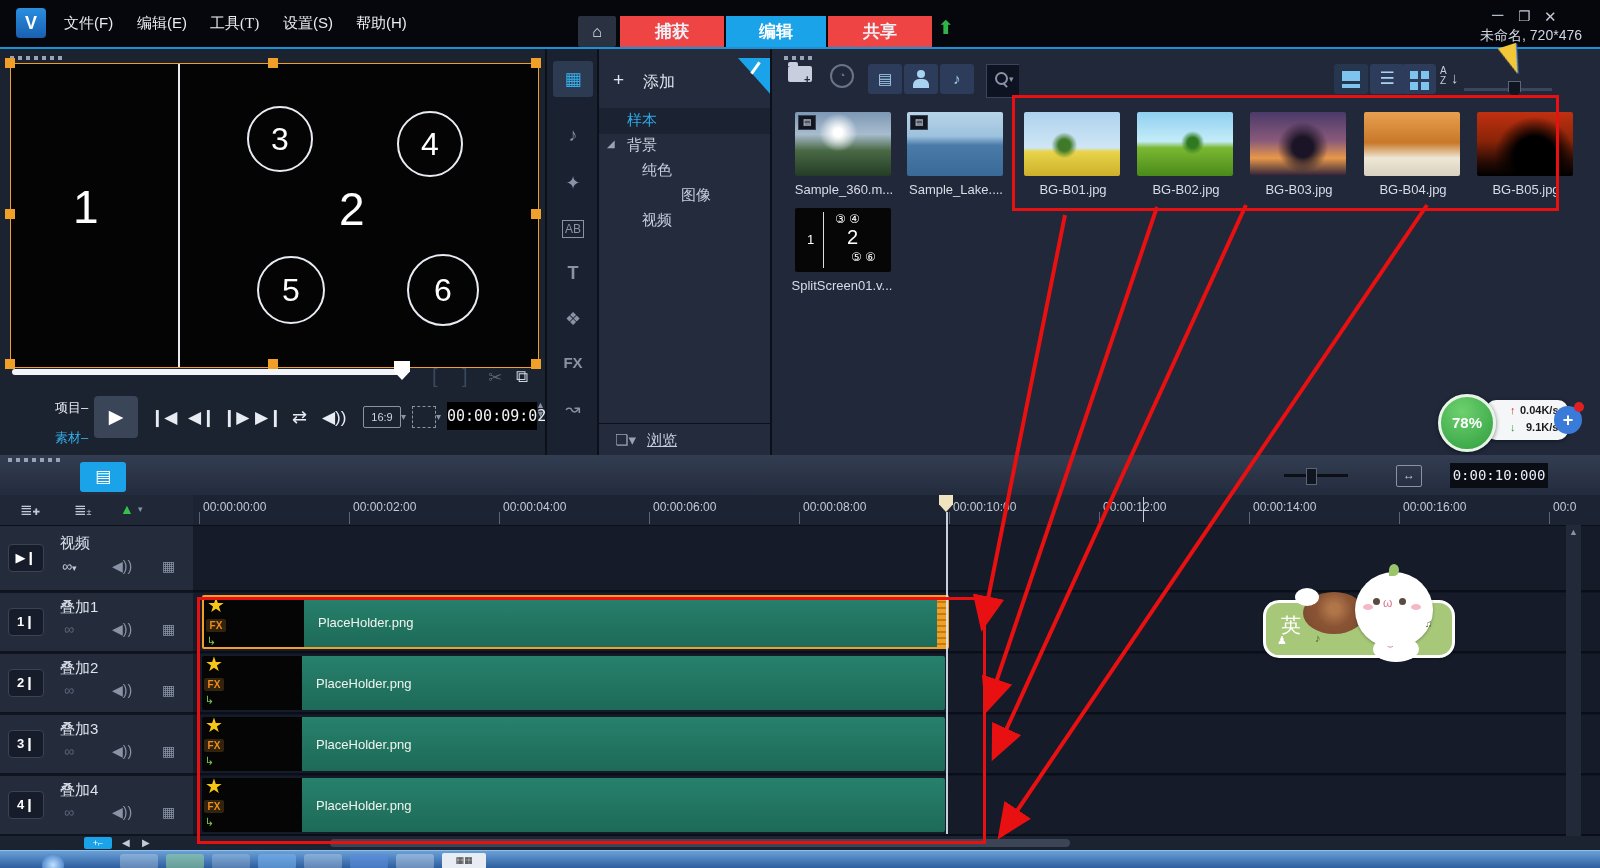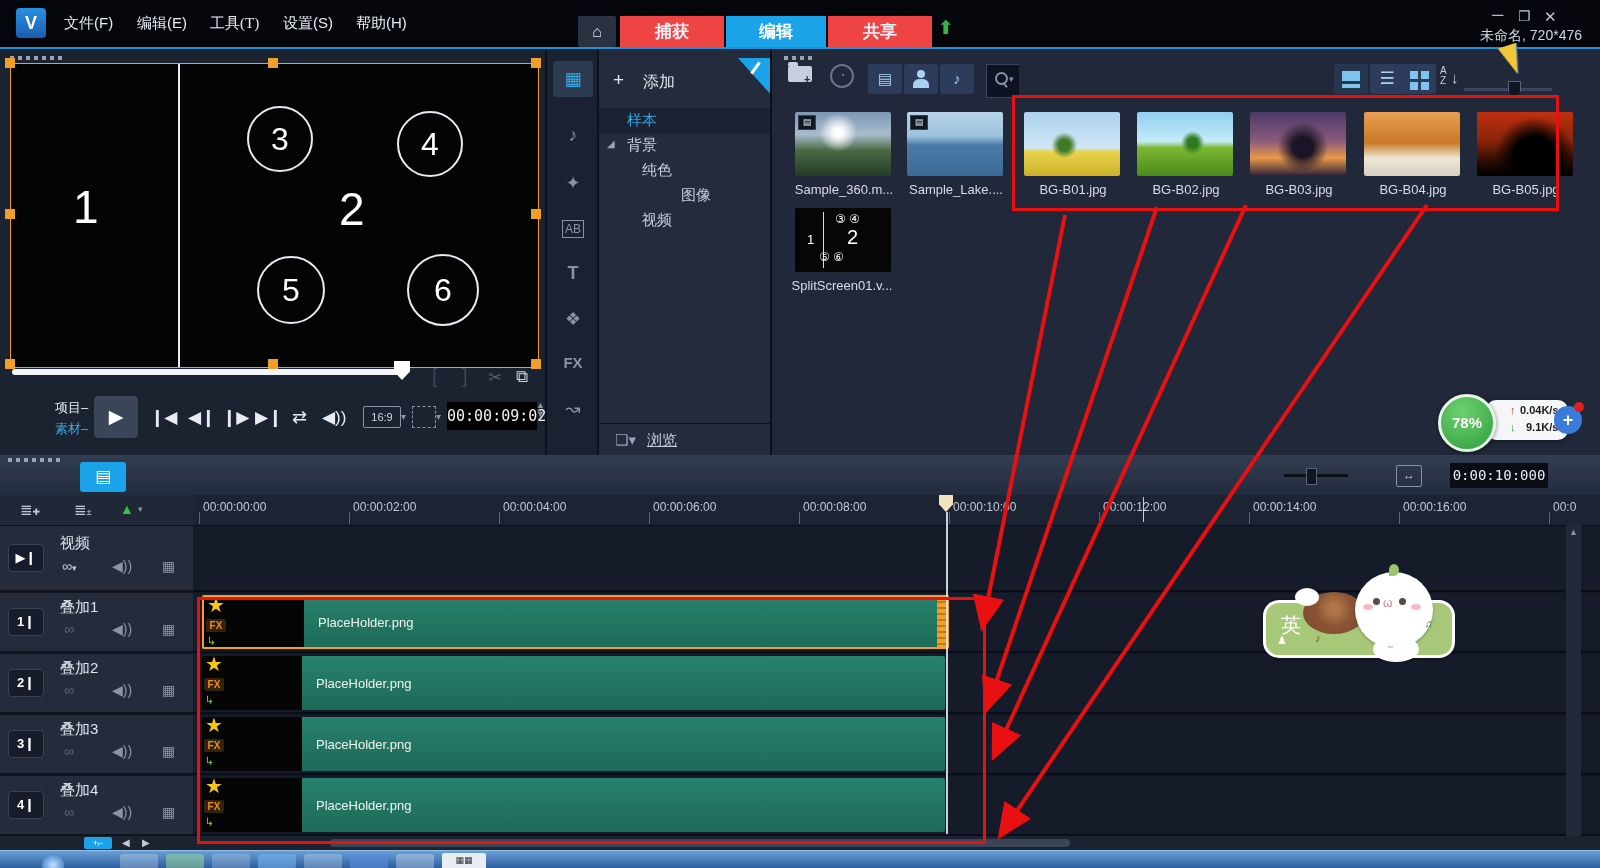--- a/index.html
+++ b/index.html
@@ -118,21 +118,21 @@
     <div class="abs handle" style="left:531px;top:310px;"></div>
 
     <div class="abs" style="left:12px;top:320px;width:390px;height:6px;background:#f2f4f8;border-radius:3px;"></div>
     <div class="abs" style="left:394px;top:312px;width:16px;height:19px;background:#fff;clip-path:polygon(0 0,100% 0,100% 55%,50% 100%,0 55%);"></div>
     <span class="abs" style="left:432px;top:316px;color:#3b475e;font-size:20px;">[</span>
     <span class="abs" style="left:462px;top:316px;color:#3b475e;font-size:20px;">]</span>
     <span class="abs" style="left:488px;top:318px;color:#5a6578;font-size:17px;">✂</span>
     <span class="abs" style="left:516px;top:318px;color:#cfd5e0;font-size:17px;">⧉</span>
 
     <span class="abs" style="left:55px;top:350px;color:#e8ecf2;font-size:13px;"><span>项目</span>–</span>
-    <span class="abs" style="left:55px;top:371px;color:#35aee8;font-size:13px;"><span>素材</span>–</span>
+    <span class="abs" style="left:55px;top:380px;color:#35aee8;font-size:13px;"><span>素材</span>–</span>
     <div class="abs" style="left:94px;top:347px;width:44px;height:42px;background:#3a4558;border-radius:4px;color:#fff;text-align:center;line-height:42px;font-size:19px;">▶</div>
     <span class="abs tbtn" style="left:150px;top:358px;">❙◀</span>
     <span class="abs tbtn" style="left:188px;top:358px;">◀❙</span>
     <span class="abs tbtn" style="left:222px;top:358px;">❙▶</span>
     <span class="abs tbtn" style="left:255px;top:358px;">▶❙</span>
     <span class="abs tbtn" style="left:292px;top:357px;font-size:18px;">⇄</span>
     <span class="abs tbtn" style="left:322px;top:358px;">◀))</span>
     <div class="abs" style="left:363px;top:357px;width:36px;height:20px;border:1px solid #8a93a6;border-radius:2px;color:#cfd5e1;font-size:11px;text-align:center;line-height:20px;">16:9</div>
     <span class="abs" style="left:401px;top:362px;color:#8a93a6;font-size:10px;">▾</span>
     <div class="abs" style="left:412px;top:357px;width:22px;height:20px;border:1px dashed #8a93a6;"></div>
@@ -222,21 +222,21 @@
     <div class="abs thumb-label" style="left:358px;top:133px;">BG-B02.jpg</div>
     <div class="abs thumb-label" style="left:471px;top:133px;">BG-B03.jpg</div>
     <div class="abs thumb-label" style="left:585px;top:133px;">BG-B04.jpg</div>
     <div class="abs thumb-label" style="left:698px;top:133px;">BG-B05.jpg</div>
 
     <div class="abs thumb" style="left:23px;top:159px;background:#060606;color:#fff;">
       <div class="abs" style="left:28px;top:4px;width:1px;height:56px;background:#ddd;"></div>
       <span class="abs" style="left:12px;top:24px;font-size:13px;">1</span>
       <span class="abs" style="left:40px;top:4px;font-size:12px;">③ ④</span>
       <span class="abs" style="left:52px;top:18px;font-size:20px;">2</span>
-      <span class="abs" style="left:24px;top:42px;font-size:12px;font-style:italic;">⑤ ⑥</span>
+      <span class="abs" style="left:56px;top:42px;font-size:12px;font-style:italic;">⑤ ⑥</span>
     </div>
     <div class="abs thumb-label" style="left:14px;top:229px;">SplitScreen01.v...</div>
   </div>
 
   <div class="abs tl-toolbar">
     <div class="abs grip" style="left:8px;top:3px;width:56px;"></div>
 
     <div class="abs" style="left:80px;top:7px;width:46px;height:30px;background:#1aa3e8;border-radius:3px;color:#fff;text-align:center;line-height:30px;font-size:17px;">▤</div>
 
     <div class="abs" style="left:1284px;top:19px;width:64px;height:3px;background:#0c1016;"></div>

